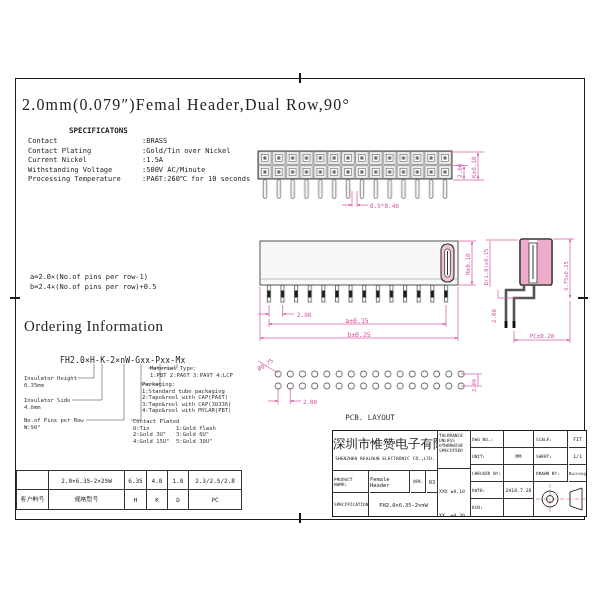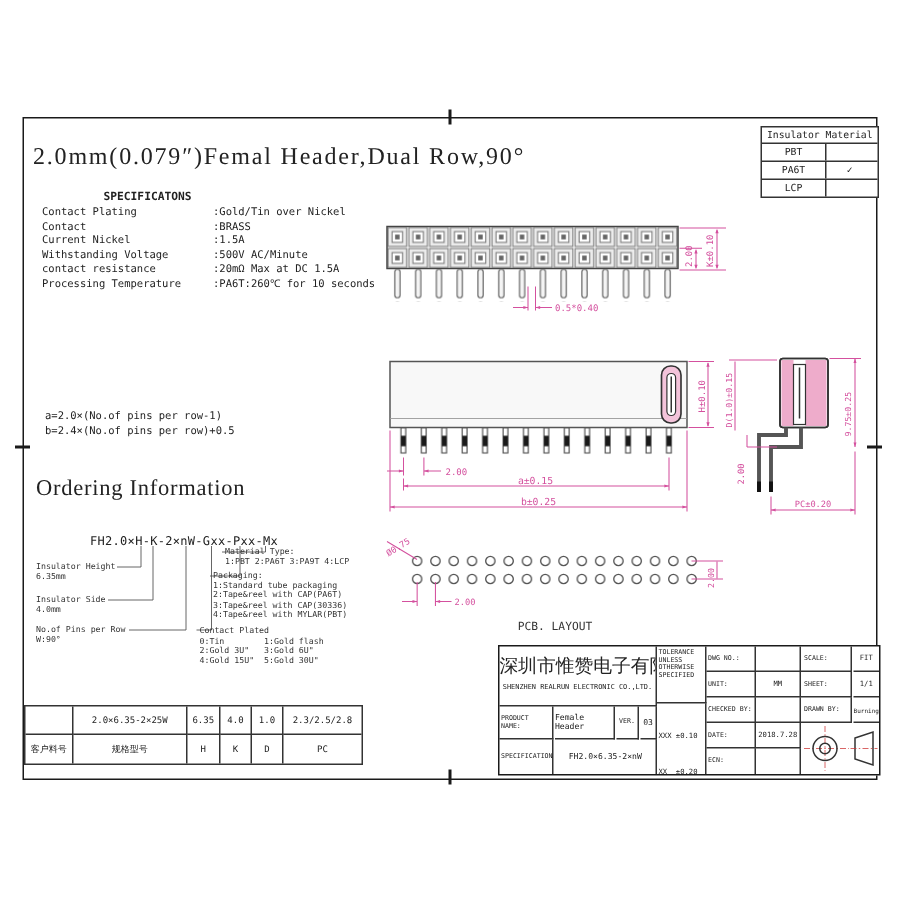--- a/index.html
+++ b/index.html
@@ -36,45 +36,29 @@
 <body>
 
 <div class="page">
 
   <div class="frame" style="left:15px;top:78px;width:568px;height:440px;"></div>
   <div class="tick" style="left:299px;top:73px;width:1.5px;height:10px;"></div>
   <div class="tick" style="left:299px;top:513px;width:1.5px;height:10px;"></div>
   <div class="tick" style="left:10px;top:297px;width:10px;height:1.5px;"></div>
   <div class="tick" style="left:578px;top:297px;width:10px;height:1.5px;"></div>
 
-  <div class="imtab" style="left:507px;top:84px;width:77px;">
-    <div class="hd">Insulator Material</div>
-    <div class="rw">
-        <span class="c1">PBT</span>
-        <span class="c2"></span>
-      </div>
-    <div class="rw">
-        <span class="c1">PA6T</span>
-        <span class="c2">✓</span>
-      </div>
-    <div class="rw">
-        <span class="c1">LCP</span>
-        <span class="c2"></span>
-      </div>
-  </div>
 
   <div class="abs serif" style="left:22px;top:96px;font-size:16px;letter-spacing:1.2px;white-space:nowrap;">2.0mm(0.079″)Femal Header,Dual Row,90°</div>
 
   <div class="abs" style="left:28px;top:126px;font-size:7.5px;font-weight:bold;padding-left:41px;">SPECIFICATONS</div>
   <div class="abs" style="left:28px;top:137px;">
+    <div class="spec-line"><span class="spec-label">Contact</span><span>:BRASS</span></div>
     <div class="spec-line"><span class="spec-label">Contact Plating</span><span>:Gold/Tin over Nickel</span></div>
-    <div class="spec-line"><span class="spec-label">Contact</span><span>:BRASS</span></div>
     <div class="spec-line"><span class="spec-label">Current Nickel</span><span>:1.5A</span></div>
     <div class="spec-line"><span class="spec-label">Withstanding Voltage</span><span>:500V AC/Minute</span></div>
-    <div class="spec-line"><span class="spec-label">contact resistance</span><span>:20mΩ Max at DC 1.5A</span></div>
     <div class="spec-line"><span class="spec-label">Processing Temperature</span><span>:PA6T:260℃ for 10 seconds</span></div>
   </div>
 
   <svg class="abs" style="left:256px;top:149px;" width="232" height="74" viewBox="0 0 232 74">
     <defs>
       <pattern id="pA" x="2" y="2" width="13.857" height="14" patternUnits="userSpaceOnUse">
         <rect x="0.7" y="0.7" width="12.4" height="12.6" fill="#ececec" stroke="#777" stroke-width="0.7"></rect>
         <rect x="3.4" y="3.4" width="7" height="7.2" fill="#fff" stroke="#777" stroke-width="0.7"></rect>
         <rect x="5.4" y="5.4" width="3" height="3.2" fill="#666"></rect>
       </pattern>

